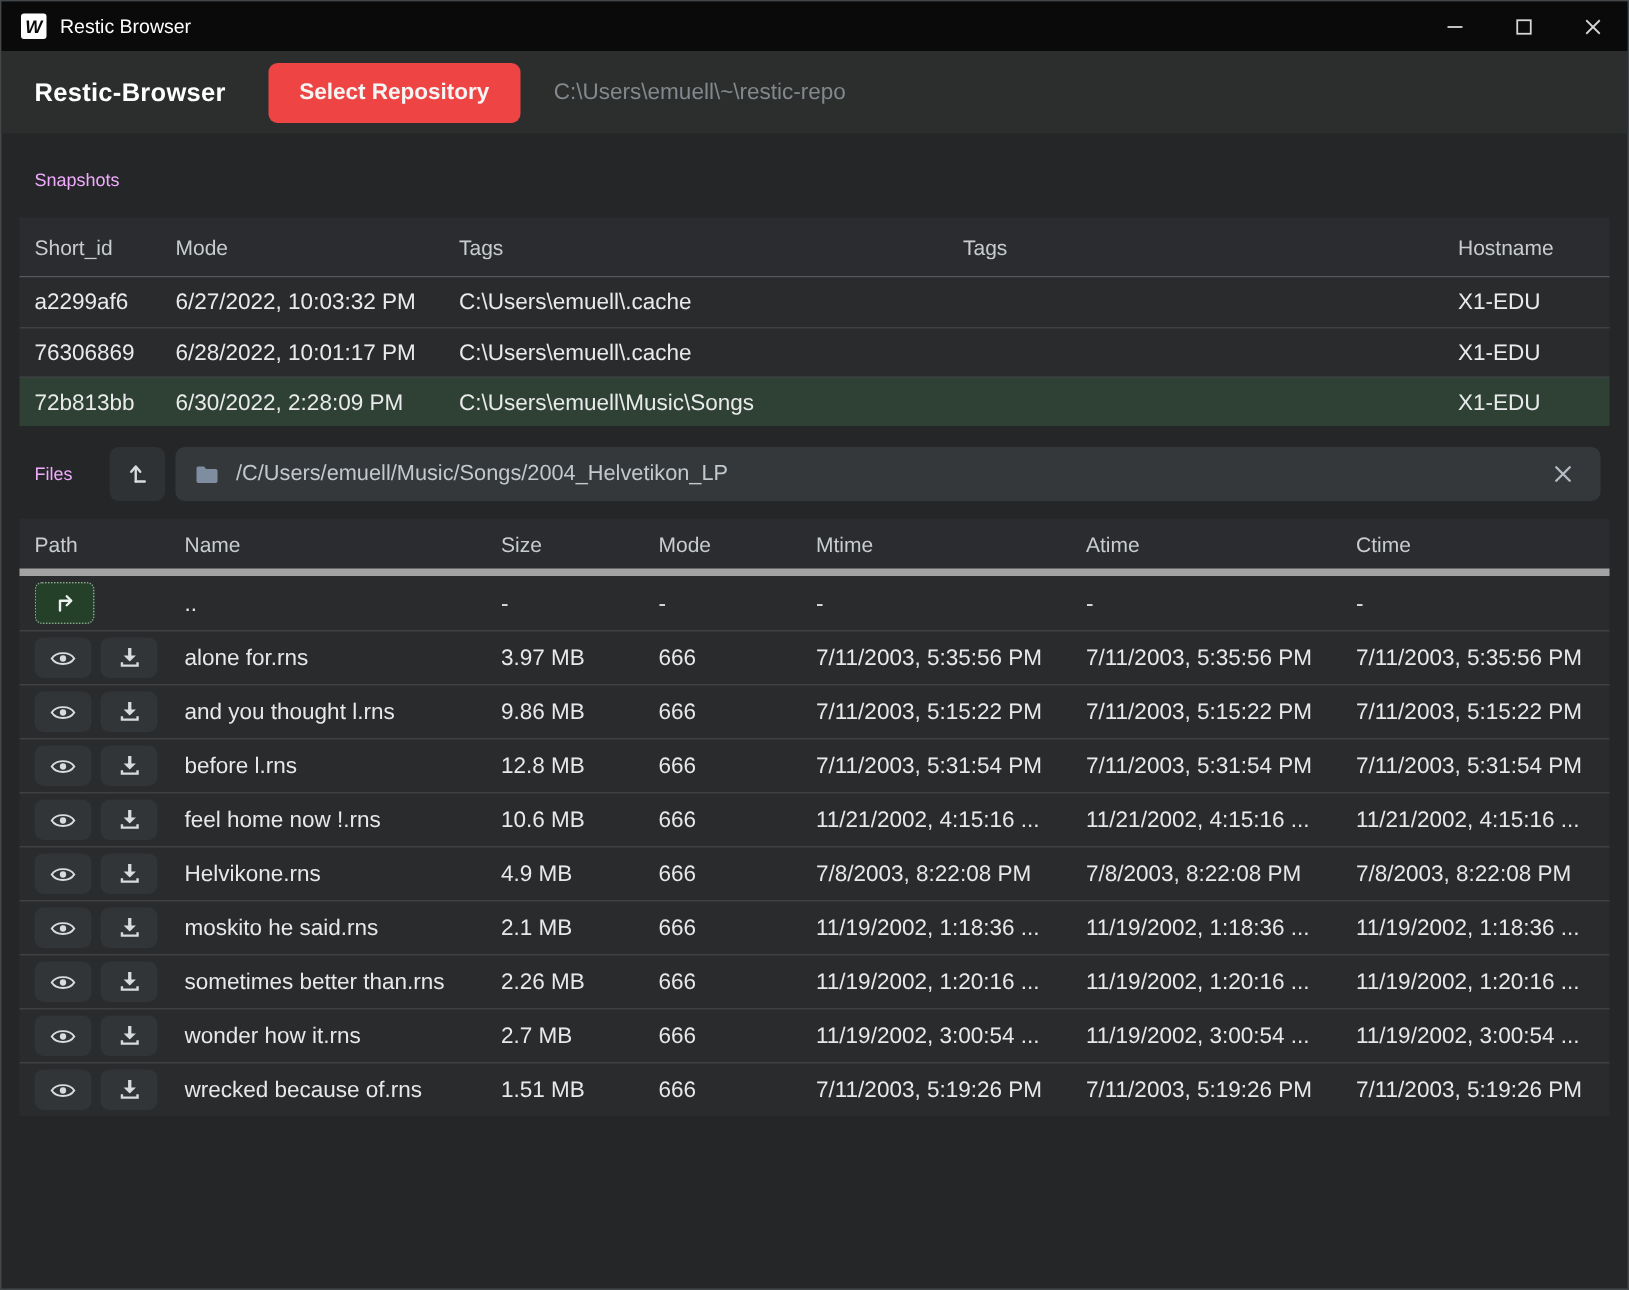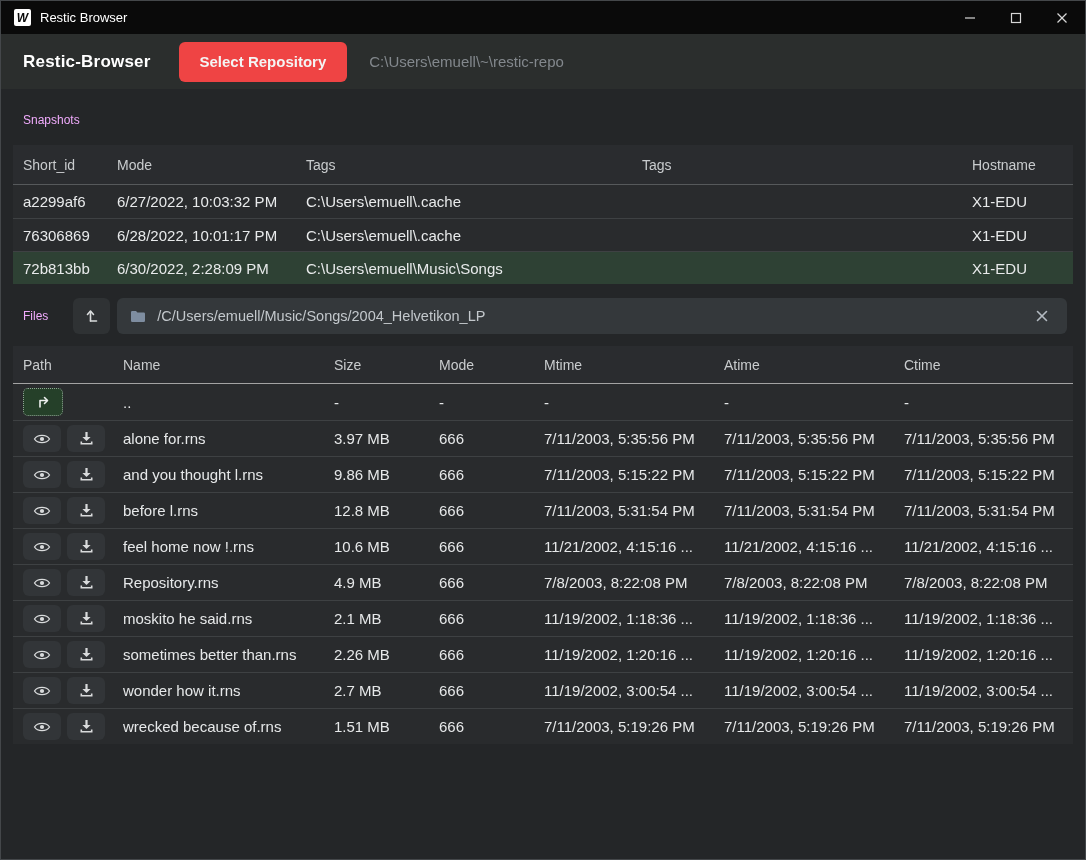--- a/index.html
+++ b/index.html
@@ -43,21 +43,21 @@
   .breadcrumb { flex:1 1 auto; margin-left:7px; height:36px; background:#34383b; border-radius:6px;
                 display:flex; align-items:center; padding:0 13px; color:#c3c8cc; font-size:14.5px; }
   .breadcrumb .folder { margin-right:11px; display:flex; }
   .crumb-path { white-space:nowrap; overflow:hidden; text-overflow:ellipsis; }
   .clear-btn { margin-left:auto; background:transparent; border:none; display:flex; align-items:center; justify-content:center;
                width:24px; height:24px; cursor:pointer; }
 
   
   .files-table { margin:0 12px; flex:0 0 auto; }
   .file-grid { display:grid; grid-template-columns:100px 211px 105px 105px 180px 180px 1fr; align-items:center; padding:0 10px; }
-  .file-header-row { height:38px; background:#2a2c2f; color:#c9ccce; font-size:14px; border-bottom:1px solid #a3a3a3; }
+  .file-header-row { height:38px; background:#2a2c2f; color:#c9ccce; font-size:14px; border-bottom:5px solid #a3a3a3; }
   .file-row { height:36px; background:#292b2d; color:#e6e8e9; font-size:15px; }
   .file-row + .file-row { border-top:1px solid #3e4143; }
   .actions { display:flex; gap:6px; }
   .icon-btn { width:38px; height:27px; background:#323538; border:none; border-radius:6px;
               display:flex; align-items:center; justify-content:center; cursor:pointer; }
   .icon-btn svg { stroke:#d9dbdc; fill:none; }
   .icon-btn.fill svg { fill:#d9dbdc; stroke:none; }
   .parent-btn { width:40px; height:28px; background:#254029; border:1px dotted #8fa394; border-radius:5px;
                 display:flex; align-items:center; justify-content:center; cursor:pointer; }
   .parent-btn svg { stroke:#eef1ef; fill:none; }
@@ -286,21 +286,21 @@
               <circle cx="9" cy="7" r="2.1" fill="#d9dbdc" stroke="none"></circle>
             </svg>
           </button>
           <button class="icon-btn fill">
             <svg width="15" height="15" viewBox="0 0 15 15">
               <path d="M6.4 1 h2.2 v5 h3 L7.5 10 L3.4 6 h3 Z"></path>
               <path d="M1.5 10.5 v3 h12 v-3 h-1.6 v1.5 H3.1 v-1.5 Z"></path>
             </svg>
           </button>
         </span>
-        <span class="cell">Repository.rns</span>
+        <span class="cell">Helvikone.rns</span>
         <span class="cell">4.9 MB</span>
         <span class="cell">666</span>
         <span class="cell">7/8/2003, 8:22:08 PM</span>
         <span class="cell">7/8/2003, 8:22:08 PM</span>
         <span class="cell">7/8/2003, 8:22:08 PM</span>
       </div>
 
       <div class="file-grid file-row">
         <span class="actions">
           <button class="icon-btn">

